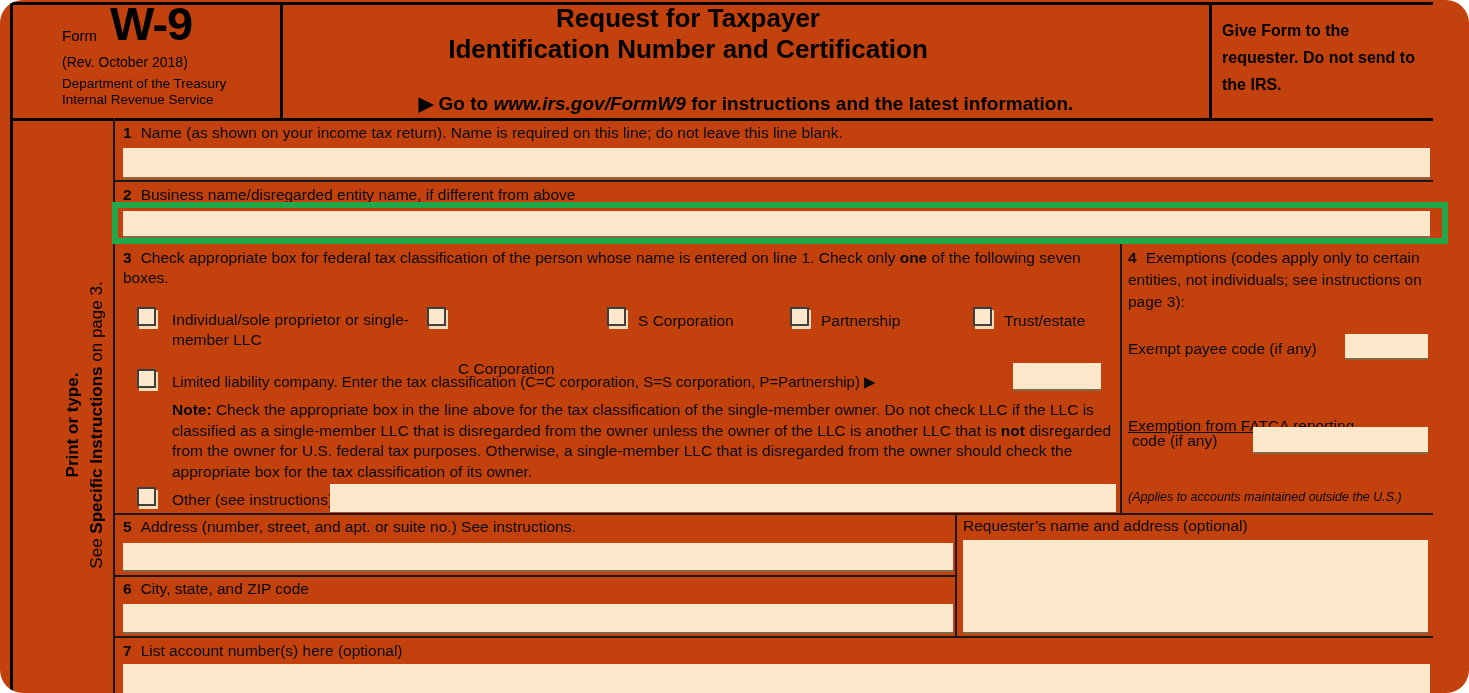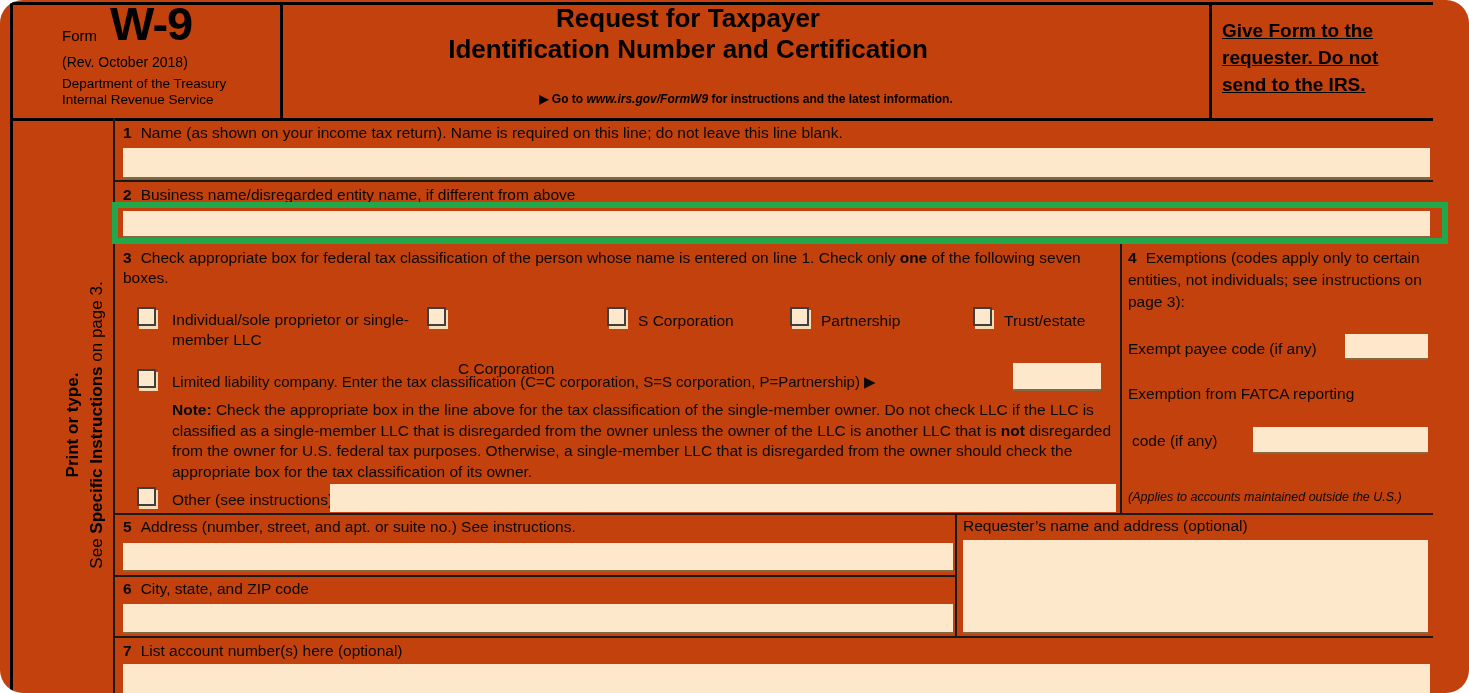--- a/index.html
+++ b/index.html
@@ -11,22 +11,22 @@
   .thin{background:#1a1a1a;}
   .lbl{position:absolute;font-size:15.5px;line-height:20px;color:#0a0a0a;}
   .num{font-weight:bold;margin-right:9px;}
   .field{position:absolute;background:#fde8cc;border-bottom:2px solid #826843;}
   .nob{border-bottom:none;}
   .cb{position:absolute;width:19px;height:19px;background:#fde8cc;
       border:2px solid #3f3f3f;box-shadow:2px 3px 0 #f7dcb8;box-sizing:border-box;}
   .cb-label{position:absolute;font-size:15.5px;line-height:20px;color:#0a0a0a;}
   .hdr-small{font-size:13.5px;line-height:15.5px;}
   .title{position:absolute;left:283px;width:810px;text-align:center;font-weight:bold;font-size:26px;line-height:31px;}
-  .subtitle{position:absolute;left:283px;width:926px;text-align:center;font-weight:bold;font-size:12px;}
-  .give{position:absolute;left:1222px;top:17px;width:200px;font-weight:bold;font-size:19px;line-height:27px;text-decoration:underline;}
+  .subtitle{position:absolute;left:283px;width:926px;text-align:center;font-weight:bold;font-size:19px;}
+  .give{position:absolute;left:1222px;top:17px;width:200px;font-weight:bold;font-size:16px;line-height:27px;}
   .rot{position:absolute;text-align:center;transform:rotate(-90deg);font-size:17px;white-space:nowrap;}
   .greenbox{position:absolute;border:6px solid #22a84a;background:transparent;z-index:6;}
   .italic-note{position:absolute;font-style:italic;font-size:12.5px;color:#0a0a0a;}
   b.inb{font-weight:bold;}
 </style>
 </head>
 <body>
 
 <div class="page">
 
@@ -103,21 +103,21 @@
   <span class="cb" style="left:137px;top:487px;"></span>
   <div class="cb-label" style="left:172px;top:490px;white-space:nowrap;">Other (see instructions) ▶</div>
   <div class="field nob" style="left:330px;top:484px;width:786px;height:28px;"></div>
 
   <div class="lbl" style="left:1128px;top:247px;width:296px;line-height:22px;">
     <b class="num">4</b><span>Exemptions (codes apply only to certain entities, not individuals; see instructions on page 3):</span>
   </div>
   <div class="lbl" style="left:1128px;top:339px;">Exempt payee code (if any)</div>
   <div class="field" style="left:1345px;top:334px;width:83px;height:24px;"></div>
 
-  <div class="lbl" style="left:1128px;top:384px;">Exemption from FATCA reporting</div>
+  <div class="lbl" style="left:1128px;top:416px;text-decoration:underline;">Exemption from FATCA reporting</div>
   <div class="lbl" style="left:1132px;top:431px;text-align:center;">code (if any)</div>
   <div class="field" style="left:1253px;top:427px;width:175px;height:25px;"></div>
 
   <div class="italic-note" style="left:1128px;top:490px;">(Applies to accounts maintained outside the U.S.)</div>
 
   <div class="hline thin" style="left:113px;top:513px;width:1320px;height:2px;"></div>
   <div class="vline thin" style="left:955px;top:513px;width:2px;height:124px;"></div>
 
   <div class="lbl" style="left:123px;top:517px;white-space:nowrap;">
     <b class="num">5</b><span>Address (number, street, and apt. or suite no.) See instructions.</span>

